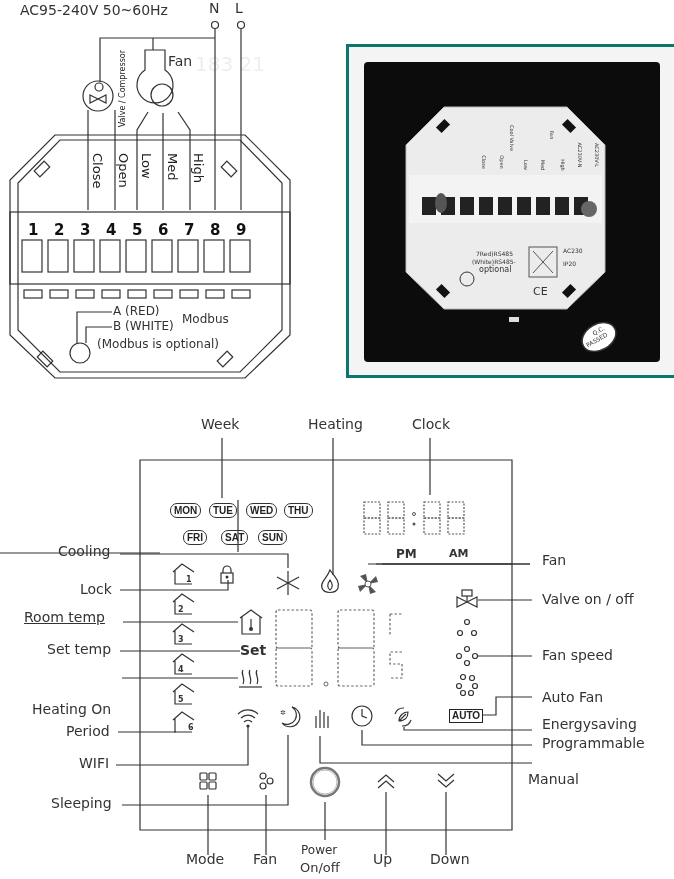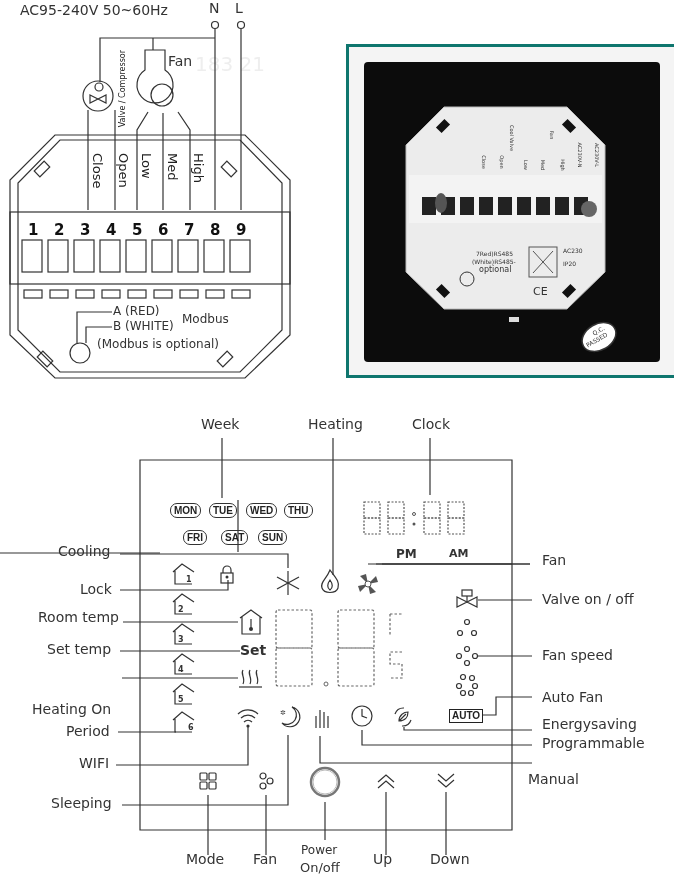--- a/index.html
+++ b/index.html
@@ -231,21 +231,21 @@
         <rect x="86" y="18" width="16" height="16"></rect>
     </g>
     <circle cx="52" cy="14" r="1.5" fill="none" stroke="#555"></circle>
     <circle cx="52" cy="24" r="1.5" fill="#555"></circle>
   </svg>
   <div class="lbl-sm" style="left:396px;top:147px;font-weight:bold;font-size:12px;">PM</div>
   <div class="lbl-sm" style="left:425px;top:147px;font-weight:bold;font-size:11px;margin-left:24px;">AM</div>
 
   <div class="lbl" style="left:58px;top:143px;">Cooling</div>
   <div class="lbl" style="left:80px;top:181px;">Lock</div>
-  <div class="lbl" style="left:38px;top:209px;">Room temp</div>
+  <div class="lbl" style="left:24px;top:209px;text-decoration:underline;">Room temp</div>
   <div class="lbl" style="left:47px;top:241px;">Set temp</div>
   <div class="lbl" style="left:32px;top:268px;margin-top:33px;">Heating On</div>
   <div class="lbl" style="left:66px;top:323px;">Period</div>
   <div class="lbl" style="left:79px;top:355px;">WIFI</div>
   <div class="lbl" style="left:51px;top:395px;">Sleeping</div>
 
   <div class="lbl" style="left:542px;top:152px;">Fan</div>
   <div class="lbl" style="left:542px;top:191px;">Valve on / off</div>
   <div class="lbl" style="left:542px;top:247px;">Fan speed</div>
   <div class="lbl" style="left:542px;top:289px;">Auto Fan</div>

